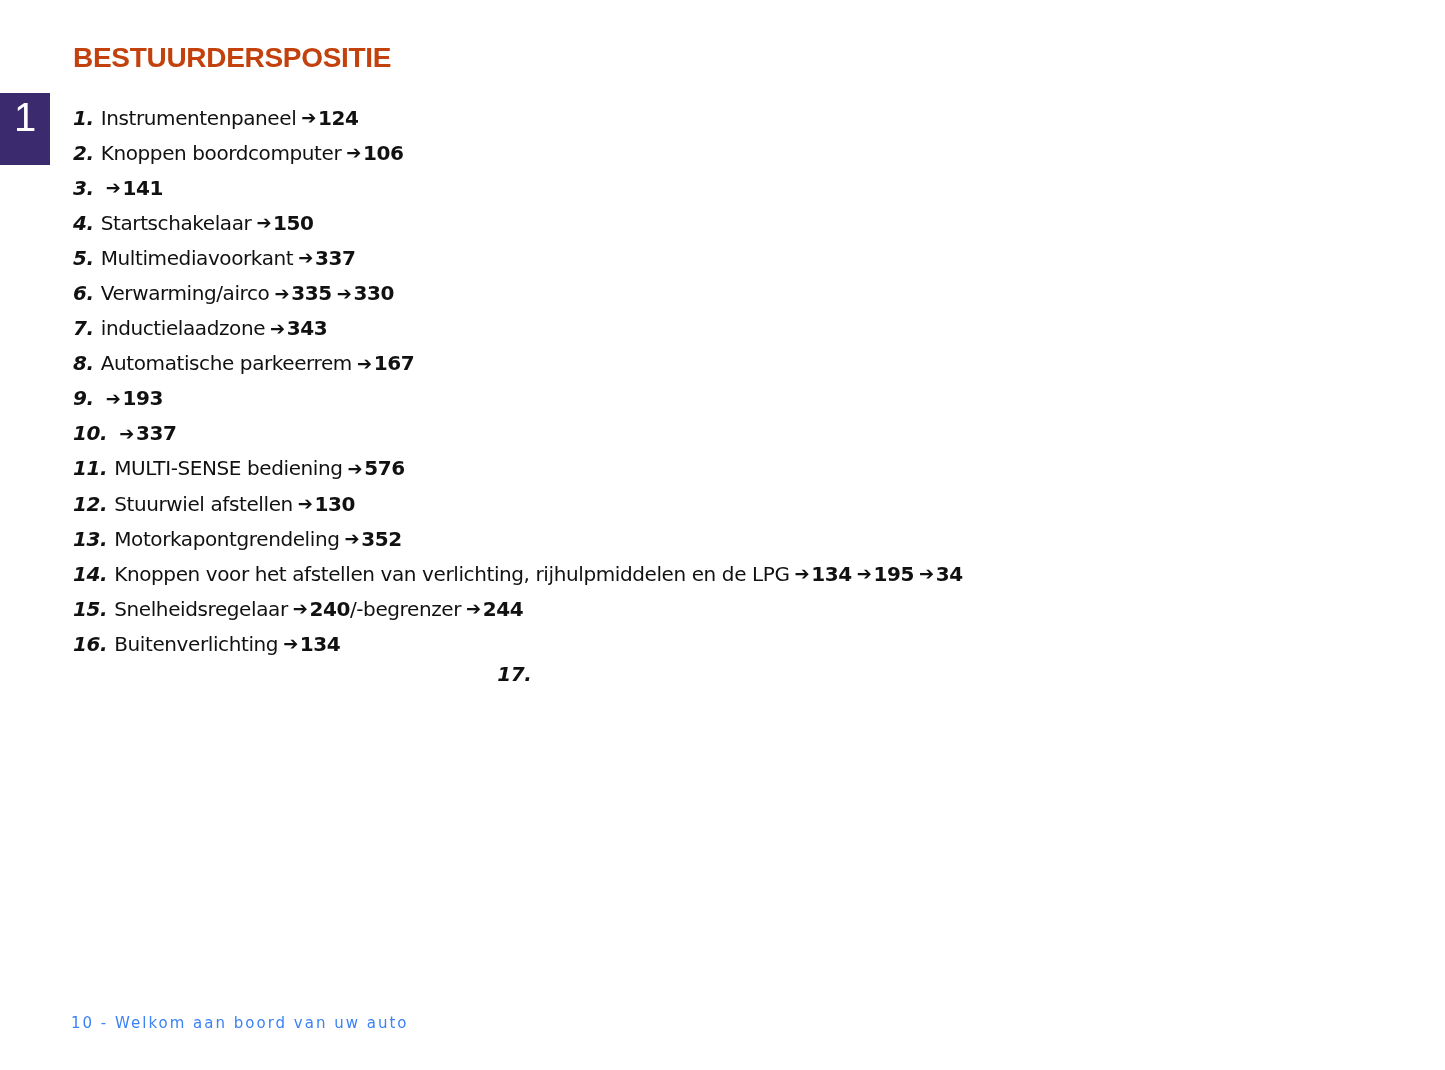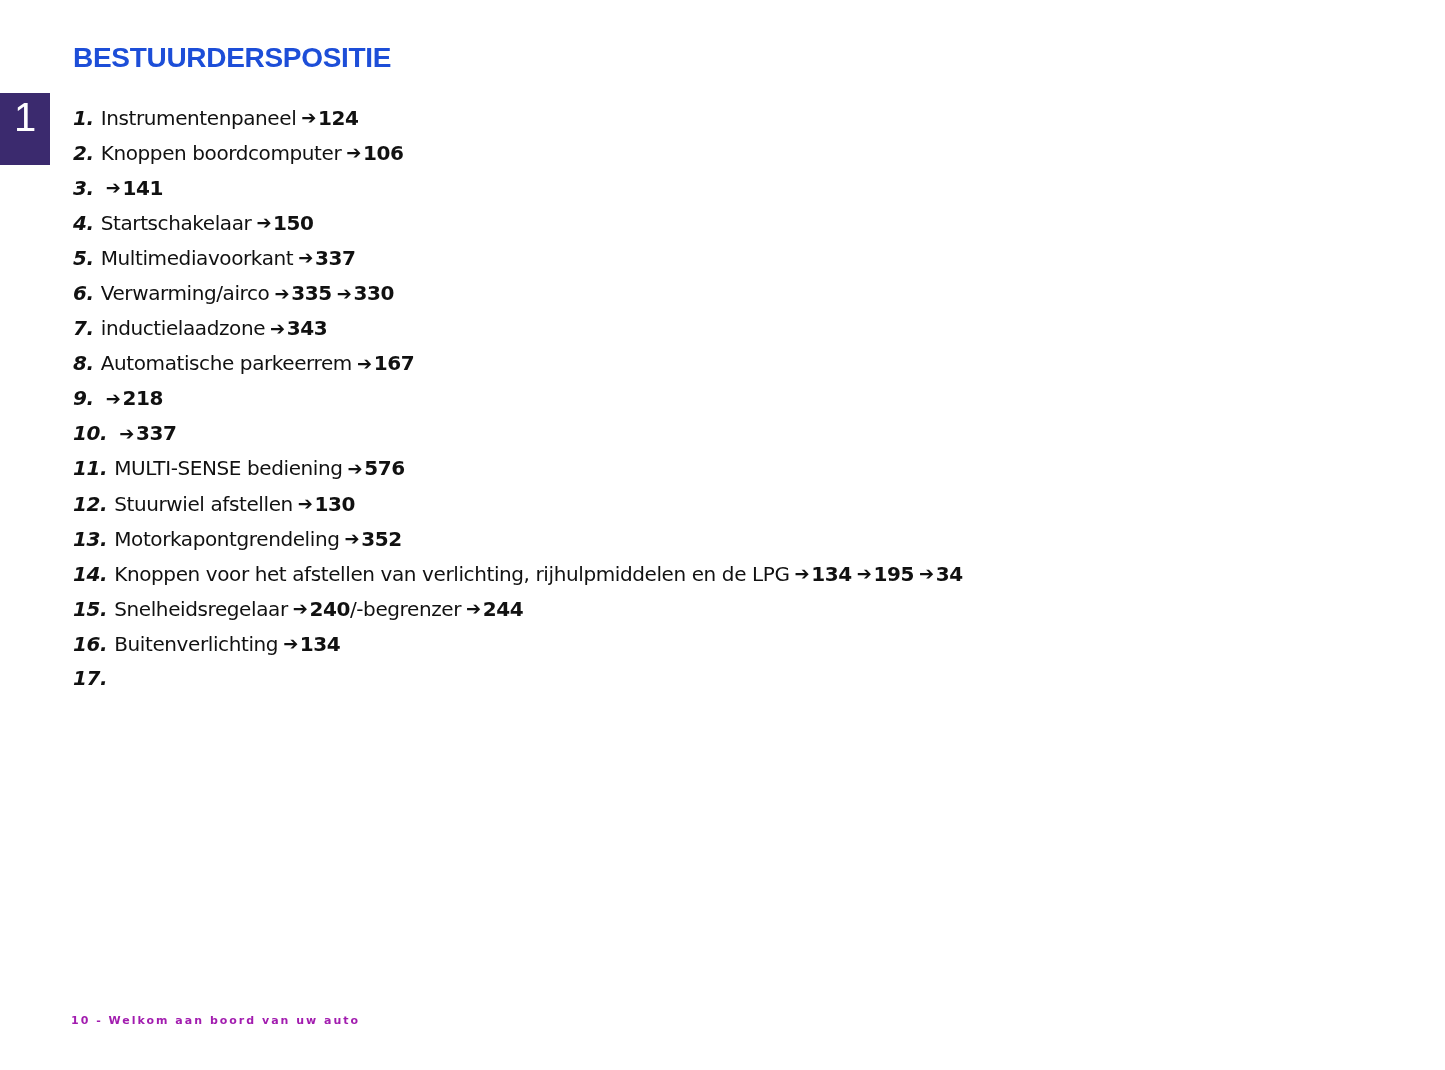--- a/index.html
+++ b/index.html
@@ -10,46 +10,46 @@
     .chapter-tab {
       position: absolute; left: 0; top: 93px; width: 50px; height: 72px;
       background: #3b2a6e; color: #ffffff;
       font-family: "Liberation Sans", sans-serif; font-size: 40px;
       display: flex; align-items: flex-start; justify-content: center;
       padding-top: 2px; box-sizing: border-box;
     }
     .page-title {
       position: absolute; left: 73px; top: 42px; margin: 0;
       font-family: "Liberation Sans", sans-serif; font-weight: bold;
-      font-size: 28px; letter-spacing: -0.3px; color: #1d4ed8;
+      font-size: 28px; letter-spacing: -0.3px; color: #c2410c;
     }
     .item-list {
       position: absolute; left: 73px; top: 100px; margin: 0; padding: 0;
       list-style: none;
     }
     .item {
       height: 35.1px; display: flex; align-items: center; white-space: nowrap;
       font-size: 20px; letter-spacing: -0.4px;
     }
-    .item:last-child { height: 32px; }
+    .item:last-child { height: 32px; flex-direction: column; }
     .num { font-weight: bold; font-style: italic; margin-right: 7px; }
     .label { font-weight: normal; }
     .ref { display: inline-flex; align-items: center; }
     .arrow {
       display: inline-block; font-weight: bold; margin: 0 2px 0 5px;
       font-size: 18px;
     }
     .page {
       font-weight: bold; cursor: pointer;
     }
     .suffix { font-weight: normal; text-align: center; }
     .footer {
       position: absolute; left: 71px; top: 1014px;
-      font-family: "DejaVu Sans", sans-serif; font-size: 11px;
-      letter-spacing: 2px; color: #a21caf; font-weight: bold;
+      font-family: "DejaVu Sans", sans-serif; font-size: 15px;
+      letter-spacing: 2px; color: #3b82f6;
     }
   </style>
 </head>
 <body>
 
 <div class="chapter-tab">
   <span>1</span>
 </div>
 
 <h1 class="page-title">BESTUURDERSPOSITIE</h1>
@@ -119,21 +119,21 @@
       <span class="label">Automatische parkeerrem</span>
       <span class="ref">
         <span class="arrow">➔</span>
         <span class="page">167</span>
       </span>
     </li>
     <li class="item">
       <span class="num">9.</span>
       <span class="ref">
         <span class="arrow">➔</span>
-        <span class="page">218</span>
+        <span class="page">193</span>
       </span>
     </li>
     <li class="item">
       <span class="num">10.</span>
       <span class="ref">
         <span class="arrow">➔</span>
         <span class="page">337</span>
       </span>
     </li>
     <li class="item">

